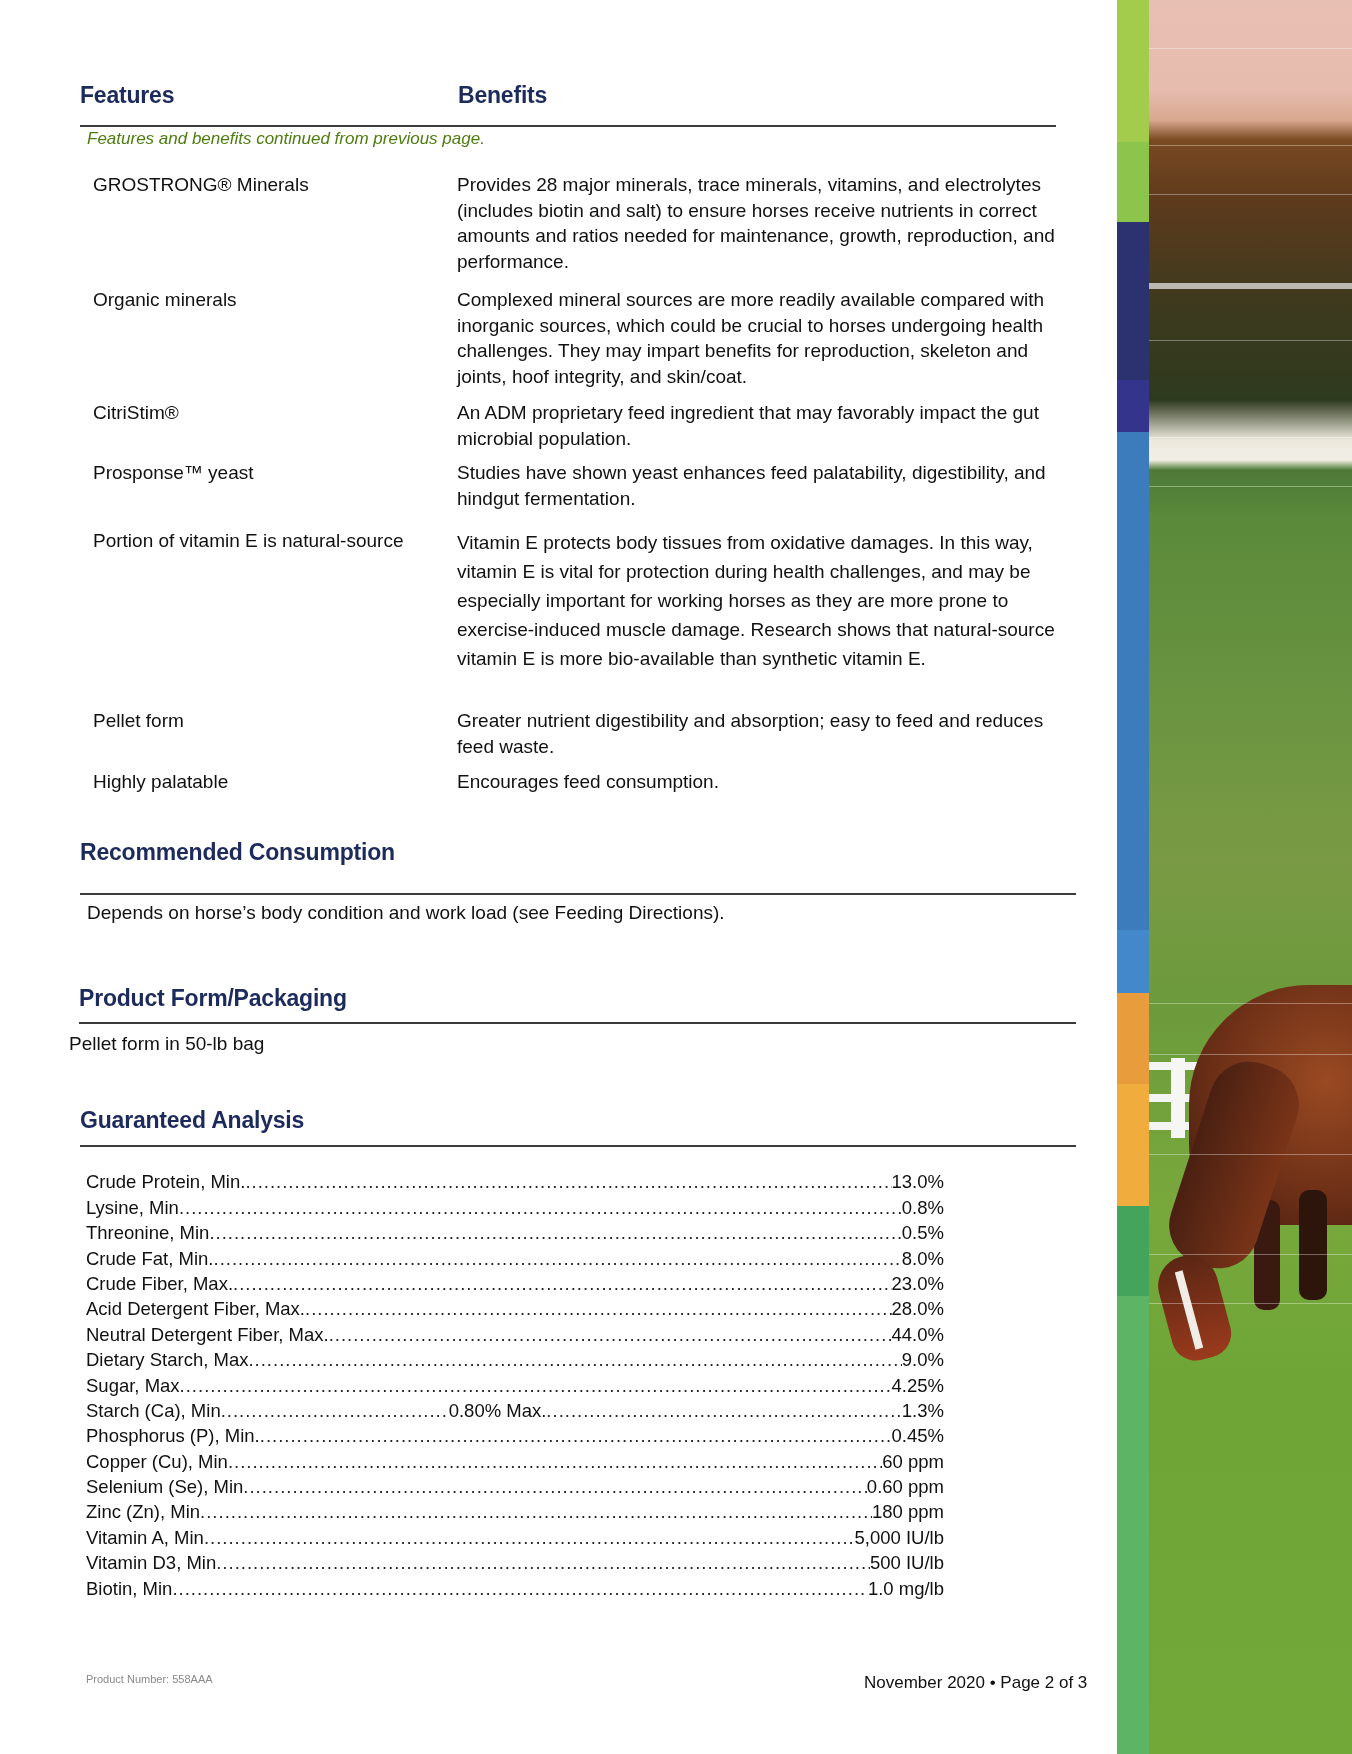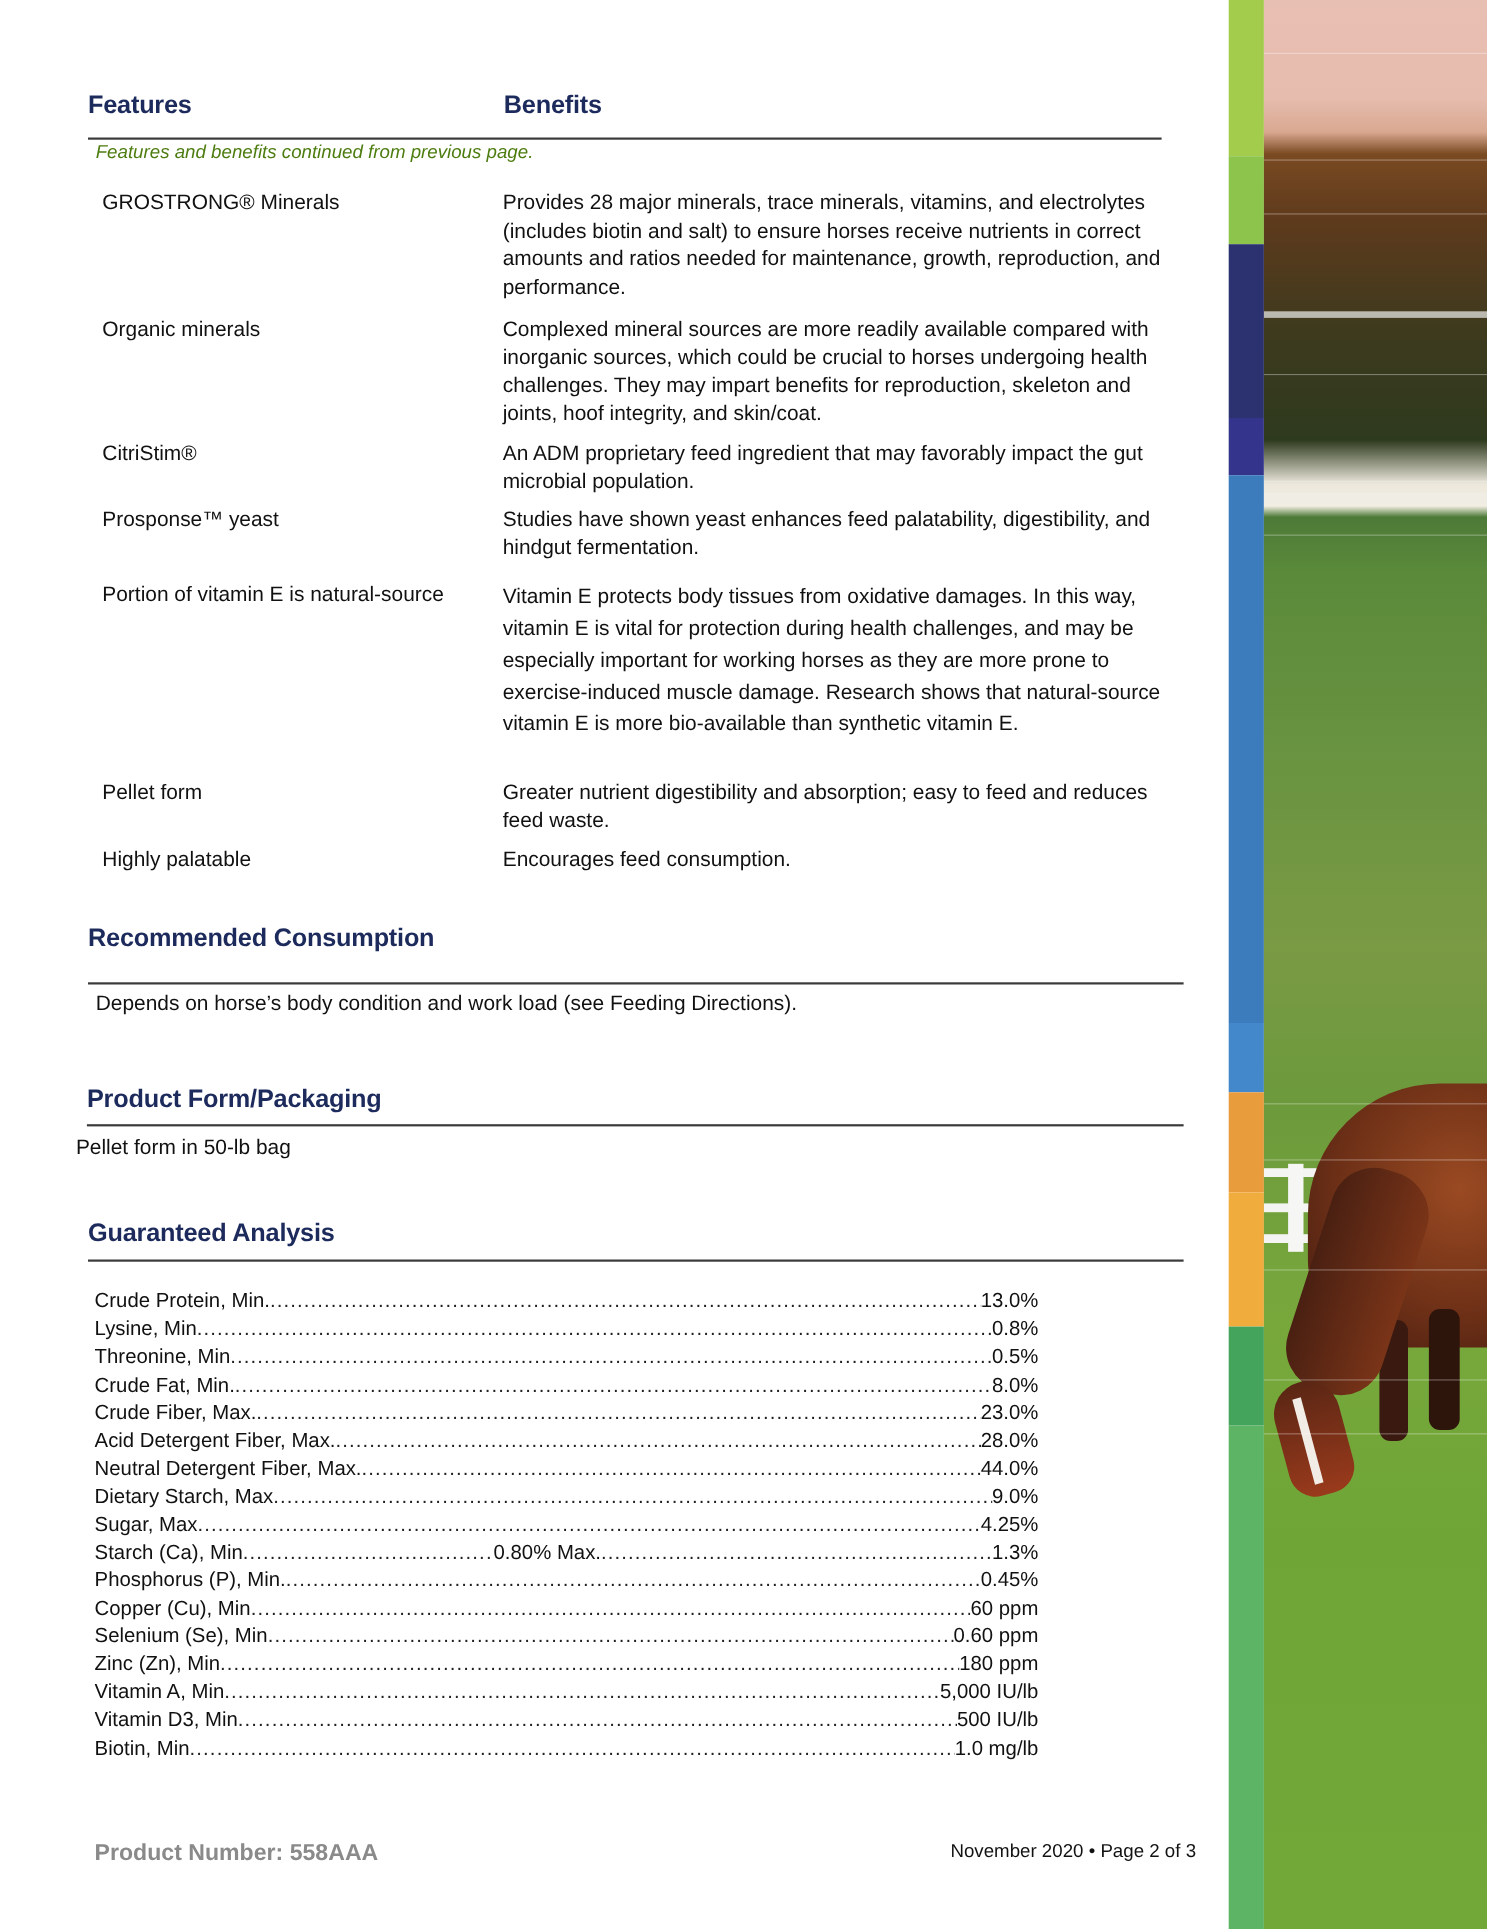--- a/index.html
+++ b/index.html
@@ -26,21 +26,21 @@
     display: flex; align-items: flex-end; height: 25.4px; font-size: 18.5px;
     white-space: nowrap; overflow: hidden;
   }
   .ga-label { flex: 0 0 auto; }
   .ga-dots { flex: 1 1 auto; overflow: hidden; color: #222; letter-spacing: 1px; }
   .ga-dots::after {
     content: "........................................................................................................................................................................................................................";
   }
   .ga-value { flex: 0 0 auto; }
   .ga-mid { flex: 0 0 auto; }
-  .footer-left { position: absolute; left: 86px; top: 1673px; font-size: 21px; font-weight: bold; color: #8a8a8a; }
+  .footer-left { position: absolute; left: 86px; top: 1673px; font-size: 11px; font-weight: normal; color: #8a8a8a; }
   .footer-right { position: absolute; left: 864px; top: 1673px; font-size: 17px; color: #111; }
 
   
   .stripe { position: absolute; left: 1117px; width: 32px; }
   .photo { position: absolute; left: 1149px; top: 0; width: 203px; height: 1754px; overflow: hidden;
     background: linear-gradient(to bottom,
       #e8bfb3 0px, #e6bcae 90px, #d9a890 120px,
       #7a4a22 140px, #5e3a1c 200px, #3e3a1e 300px, #2e3a1e 400px,
       #ece8dc 440px, #f2eee2 460px, #4e7a38 470px,
       #5a8a3a 520px, #6a9440 700px, #7a9a44 860px, #6c9a3c 1000px,

